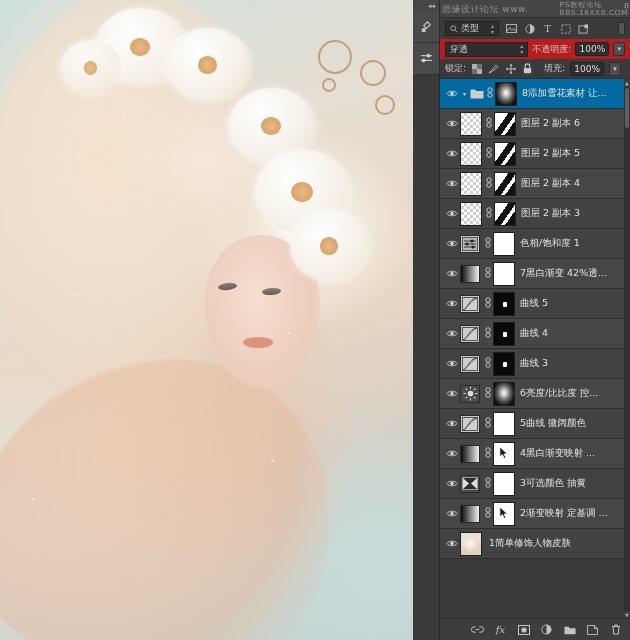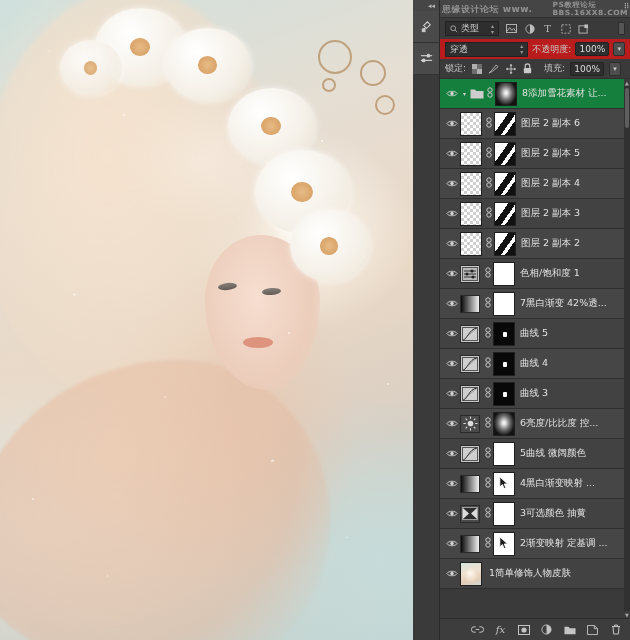--- a/index.html
+++ b/index.html
@@ -89,21 +89,21 @@
 
   
   #layers { width:190px; background:#3a3a3a; display:flex; flex-direction:column; }
 
   .panel-tabstrip { height:18px; background:#454545; border-bottom:1px solid #2f2f2f;
                     position:relative; overflow:hidden; }
   .wm { position:absolute; top:0; left:0; right:0; height:18px;
         color:rgba(210,210,210,.55); font-size:9px; letter-spacing:.5px;
         display:flex; align-items:center; justify-content:space-between; padding:0 2px;
         white-space:nowrap; overflow:hidden; }
-  .wm span { transform:scaleY(.95);font-weight:bold; }
+  .wm span { transform:scaleY(.95); }
   .wm .r { text-align:left; font-size:7.5px; line-height:8px; }
   .panel-tabstrip .corner { position:absolute; right:1px; top:1px; color:#cfcfcf; font-size:8px; }
 
   .row { display:flex; align-items:center; padding:0 5px; }
 
   .filter-row { height:21px; background:#3a3a3a; gap:5px; }
   .sel {
     height:15px; background:#2e2e2e; border:1px solid #222; border-radius:0;
     display:flex; align-items:center; gap:3px; padding:0 2px 0 4px; color:#d2d2d2; font-size:9px;
   }
@@ -127,21 +127,21 @@
   .lockicon { width:11px; height:11px; display:flex; align-items:center; justify-content:center;
               color:#b9b9b9; font-size:9px; }
 
   
   #list { flex:1; overflow:hidden; position:relative; background:#3a3a3a; }
   .layer {
     height:30px; display:flex; align-items:center; gap:0;
     border-bottom:1px solid #2f2f2f; background:#464646; padding-left:3px; position:relative;
   }
   .layer.alt { background:#424242; }
-  .layer.selected { background:#15803d; }
+  .layer.selected { background:#0369a1; }
   .eye-cell { width:17px; display:flex; align-items:center; justify-content:center; }
   .eyeico { width:12px; height:9px; position:relative; }
   .eyeico svg { display:block; }
   .disc { width:11px; height:11px; border:1px solid #6a6a6a; background:#3f3f3f; }
   .twirl { width:9px; color:#cfcfcf; font-size:6px; text-align:center; }
   .thumb {
     width:22px; height:24px; border:1px solid #1f1f1f; flex:0 0 auto; margin-right:2px;
     background:#fff; position:relative; overflow:hidden;
   }
   .thumb.checker {
@@ -435,37 +435,20 @@
                 </svg>
               </span>
             </span>
             <span class="thumb checker"></span>
             <span class="link"><svg width="8" height="11" viewBox="0 0 8 11">
                 <circle cx="4" cy="3" r="2.2" stroke="#c8c8c8" fill="none"></circle>
                 <circle cx="4" cy="8" r="2.2" stroke="#c8c8c8" fill="none"></circle>
               </svg></span>
             <span class="mask" style="background:linear-gradient(125deg,#fff 0 38%,#111 38% 60%,#fff 60% 72%,#111 72% 100%);"></span>
             <span class="lname">图层 2 副本 3</span>
-          </div>
-          <div class="layer">
-            <span class="eye-cell">
-              <span class="eyeico">
-                <svg width="12" height="9" viewBox="0 0 14 10">
-                  <path d="M1 5 C3 1.5 11 1.5 13 5 C11 8.5 3 8.5 1 5 Z" fill="none" stroke="#d6d6d6" stroke-width="1"></path>
-                  <circle cx="7" cy="5" r="2" fill="#d6d6d6"></circle>
-                </svg>
-              </span>
-            </span>
-            <span class="thumb checker"></span>
-            <span class="link"><svg width="8" height="11" viewBox="0 0 8 11">
-                <circle cx="4" cy="3" r="2.2" stroke="#c8c8c8" fill="none"></circle>
-                <circle cx="4" cy="8" r="2.2" stroke="#c8c8c8" fill="none"></circle>
-              </svg></span>
-            <span class="mask" style="background:linear-gradient(125deg,#fff 0 38%,#111 38% 60%,#fff 60% 72%,#111 72% 100%);"></span>
-            <span class="lname">图层 2 副本 2</span>
           </div>
           <div class="layer alt">
             <span class="eye-cell">
               <span class="eyeico">
                 <svg width="12" height="9" viewBox="0 0 14 10">
                   <path d="M1 5 C3 1.5 11 1.5 13 5 C11 8.5 3 8.5 1 5 Z" fill="none" stroke="#d6d6d6" stroke-width="1"></path>
                   <circle cx="7" cy="5" r="2" fill="#d6d6d6"></circle>
                 </svg>
               </span>
             </span>

